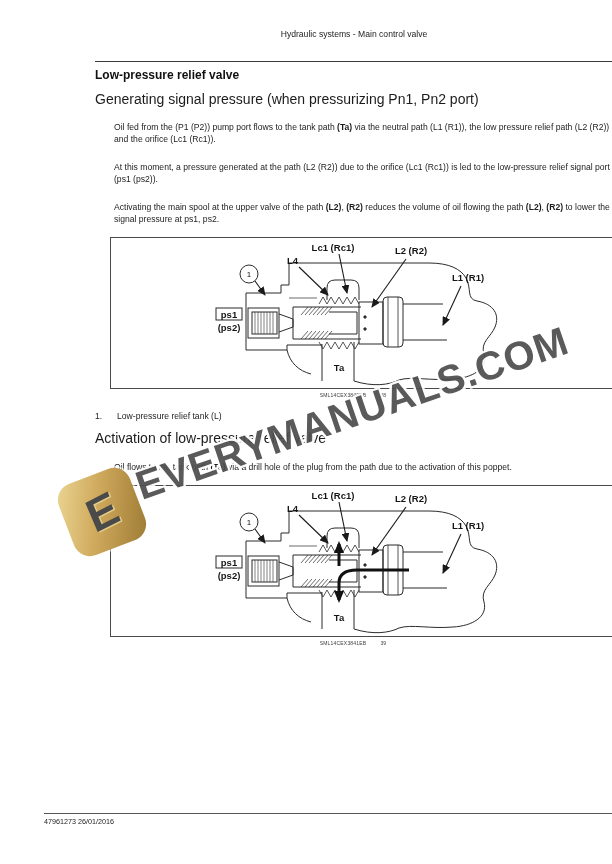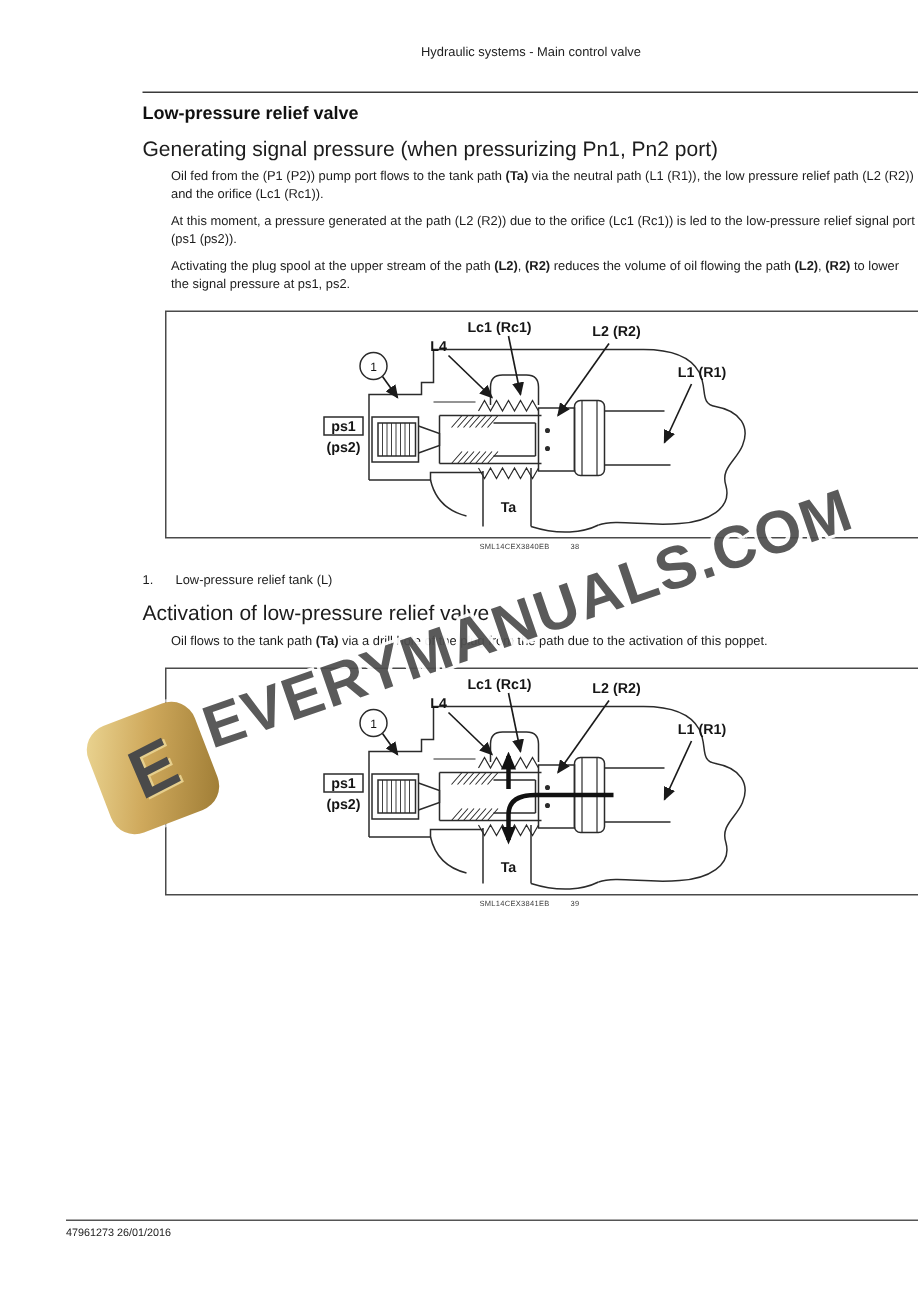--- a/index.html
+++ b/index.html
@@ -7,21 +7,21 @@
     position:relative;width:612px;height:864px;margin:0 auto;background:#ffffff;
     font-family:"Liberation Sans",sans-serif;color:#1c1c1c;overflow:hidden;padding-left:48px;
   }
   .header{padding-top:29px;text-align:center;font-size:8.6px;color:#222;}
   .content{margin:0 47px;}
   .title-rule{border:none;border-top:1.8px solid #3a3a3a;margin:22px 0 0 0;}
   .sec-title{font-size:12px;font-weight:bold;margin:6px 0 0 0;color:#111;}
   .lead{font-size:14px;margin:11px 0 0 0;line-height:12.4px;}
   .lead2{}
   .indent{margin:4px 0 0 19px;}
-  .indent p{font-size:8.6px;line-height:12px;margin:6px 0 0 0;}
+  .indent p{font-size:8.6px;line-height:12px;margin:16px 0 0 0;}
   .indent p b{font-weight:bold;}
   .figure{
     margin:12px 0 0 15px;width:501px;height:150px;border:1.2px solid #4a4a4a;
     background:#fff;box-sizing:content-box;
   }
   .figure svg{display:block;width:501px;height:150px;}
   .fig-caption{width:516px;text-align:center;font-size:5px;color:#3d3d3d;margin-top:3px;letter-spacing:.2px;}
   .fig-caption .fig-num{margin-left:14px;}
   .list-item{display:flex;font-size:8.6px;margin-top:13px;}
   .list-item .li-num{width:22px;}
@@ -58,21 +58,21 @@
 
   <div class="content">
     <hr class="title-rule">
     <h1 class="sec-title">Low-pressure relief valve</h1>
 
     <p class="lead">Generating signal pressure (when pressurizing Pn1, Pn2 port)</p>
 
     <div class="indent">
       <p><span>Oil fed from the (P1 (P2)) pump port flows to the tank path </span><b>(Ta)</b><span> via the neutral path (L1 (R1)), the low pressure relief path (L2 (R2)) and the orifice (Lc1 (Rc1)).</span></p>
       <p><span>At this moment, a pressure generated at the path (L2 (R2)) due to the orifice (Lc1 (Rc1)) is led to the low-pressure relief signal port (ps1 (ps2)).</span></p>
-      <p><span>Activating the plug spool at the upper stream of the path </span><b>(L2)</b><span>, </span><b>(R2)</b><span> reduces the volume of oil flowing the path </span><b>(L2)</b><span>, </span><b>(R2)</b><span> to lower the signal pressure at ps1, ps2.</span></p>
+      <p><span>Activating the main spool at the upper valve of the path </span><b>(L2)</b><span>, </span><b>(R2)</b><span> reduces the volume of oil flowing the path </span><b>(L2)</b><span>, </span><b>(R2)</b><span> to lower the signal pressure at ps1, ps2.</span></p>
     </div>
 
     <div class="figure">
       <svg viewBox="0 0 501 150">
         <defs>
           <marker id="ah1" markerUnits="userSpaceOnUse" markerWidth="9" markerHeight="8" refX="8" refY="4" orient="auto">
             <path d="M0,0 L9,4 L0,8 Z" fill="#1a1a1a"></path>
           </marker>
         </defs>
         <g stroke="#2b2b2b" fill="none" stroke-width="1">

